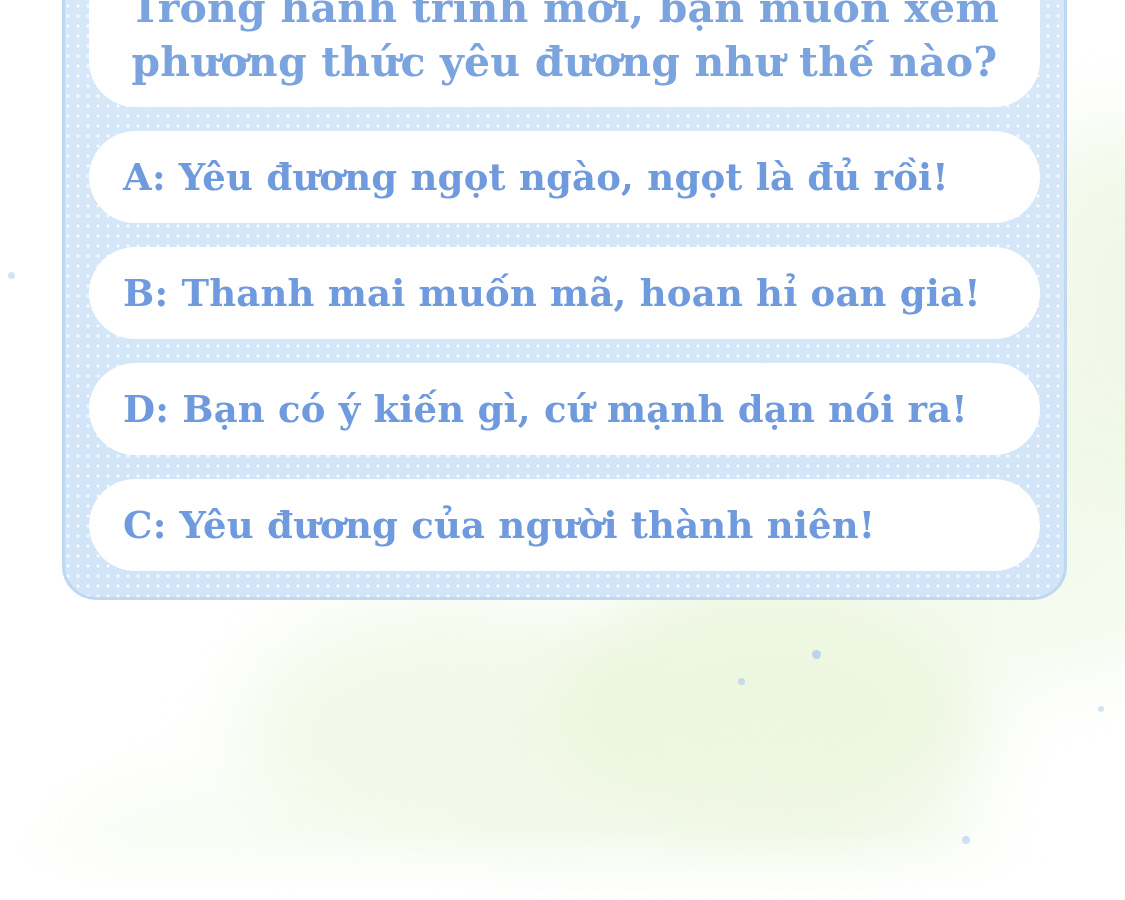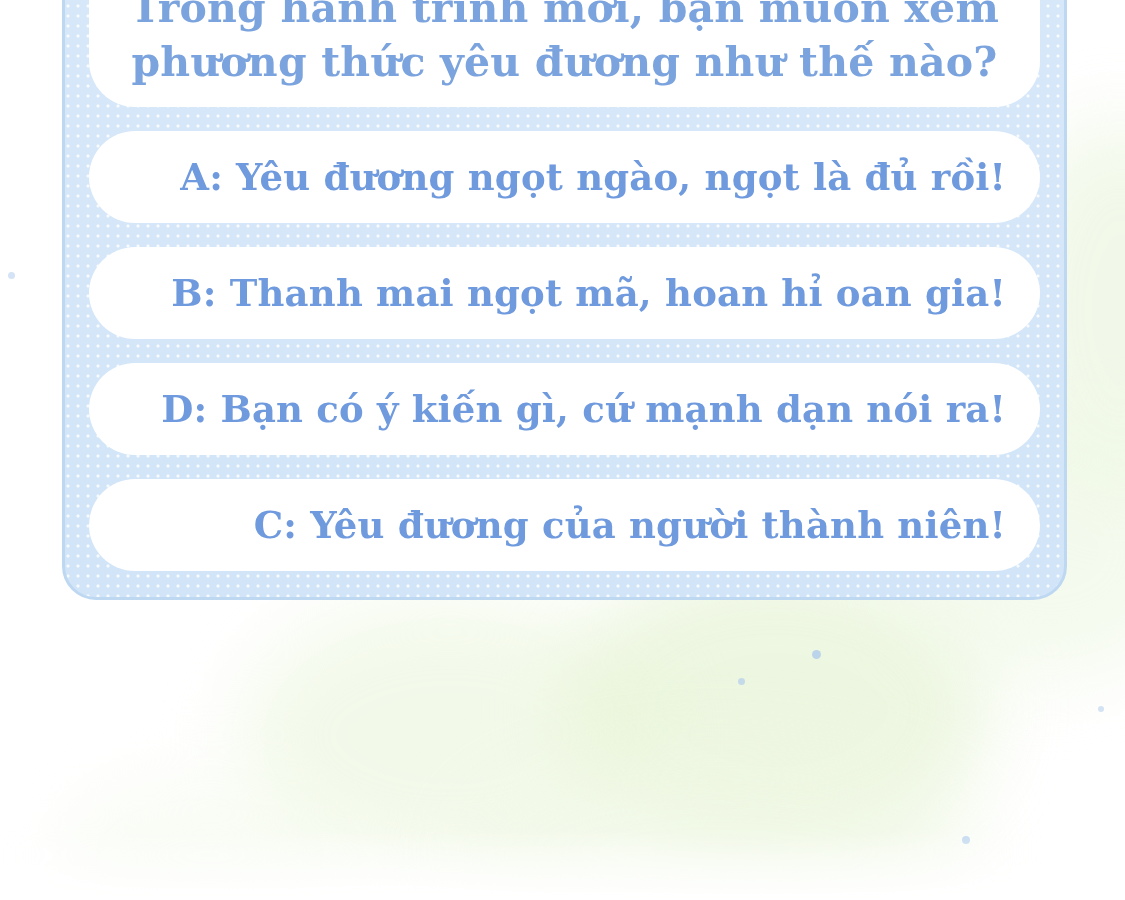--- a/index.html
+++ b/index.html
@@ -61,21 +61,20 @@
     gap: 24px;
   }
 
   .pill {
     background: #ffffff;
     border-radius: 46px;
     min-height: 92px;
     display: flex;
     align-items: center;
     box-sizing: border-box;
-    justify-content: flex-end;
   }
 
   .question-pill {
     justify-content: center;
     text-align: center;
     padding: 10px 40px 18px 40px;
     height: 228px;
     align-items: flex-end;
   }
   .question-text {
@@ -133,21 +132,21 @@
   <div class="pill question-pill">
     <div class="question-text">Trong hành trình mới, bạn muốn xem
 phương thức yêu đương như thế nào?</div>
   </div>
 
   <div class="pill answer-pill">
     <div class="answer-text">A: Yêu đương ngọt ngào, ngọt là đủ rồi!</div>
   </div>
 
   <div class="pill answer-pill">
-    <div class="answer-text">B: Thanh mai ngọt mã, hoan hỉ oan gia!</div>
+    <div class="answer-text">B: Thanh mai muốn mã, hoan hỉ oan gia!</div>
   </div>
 
   <div class="pill answer-pill">
     <div class="answer-text">D: Bạn có ý kiến gì, cứ mạnh dạn nói ra!</div>
   </div>
 
   <div class="pill answer-pill">
     <div class="answer-text">C: Yêu đương của người thành niên!</div>
   </div>
 

